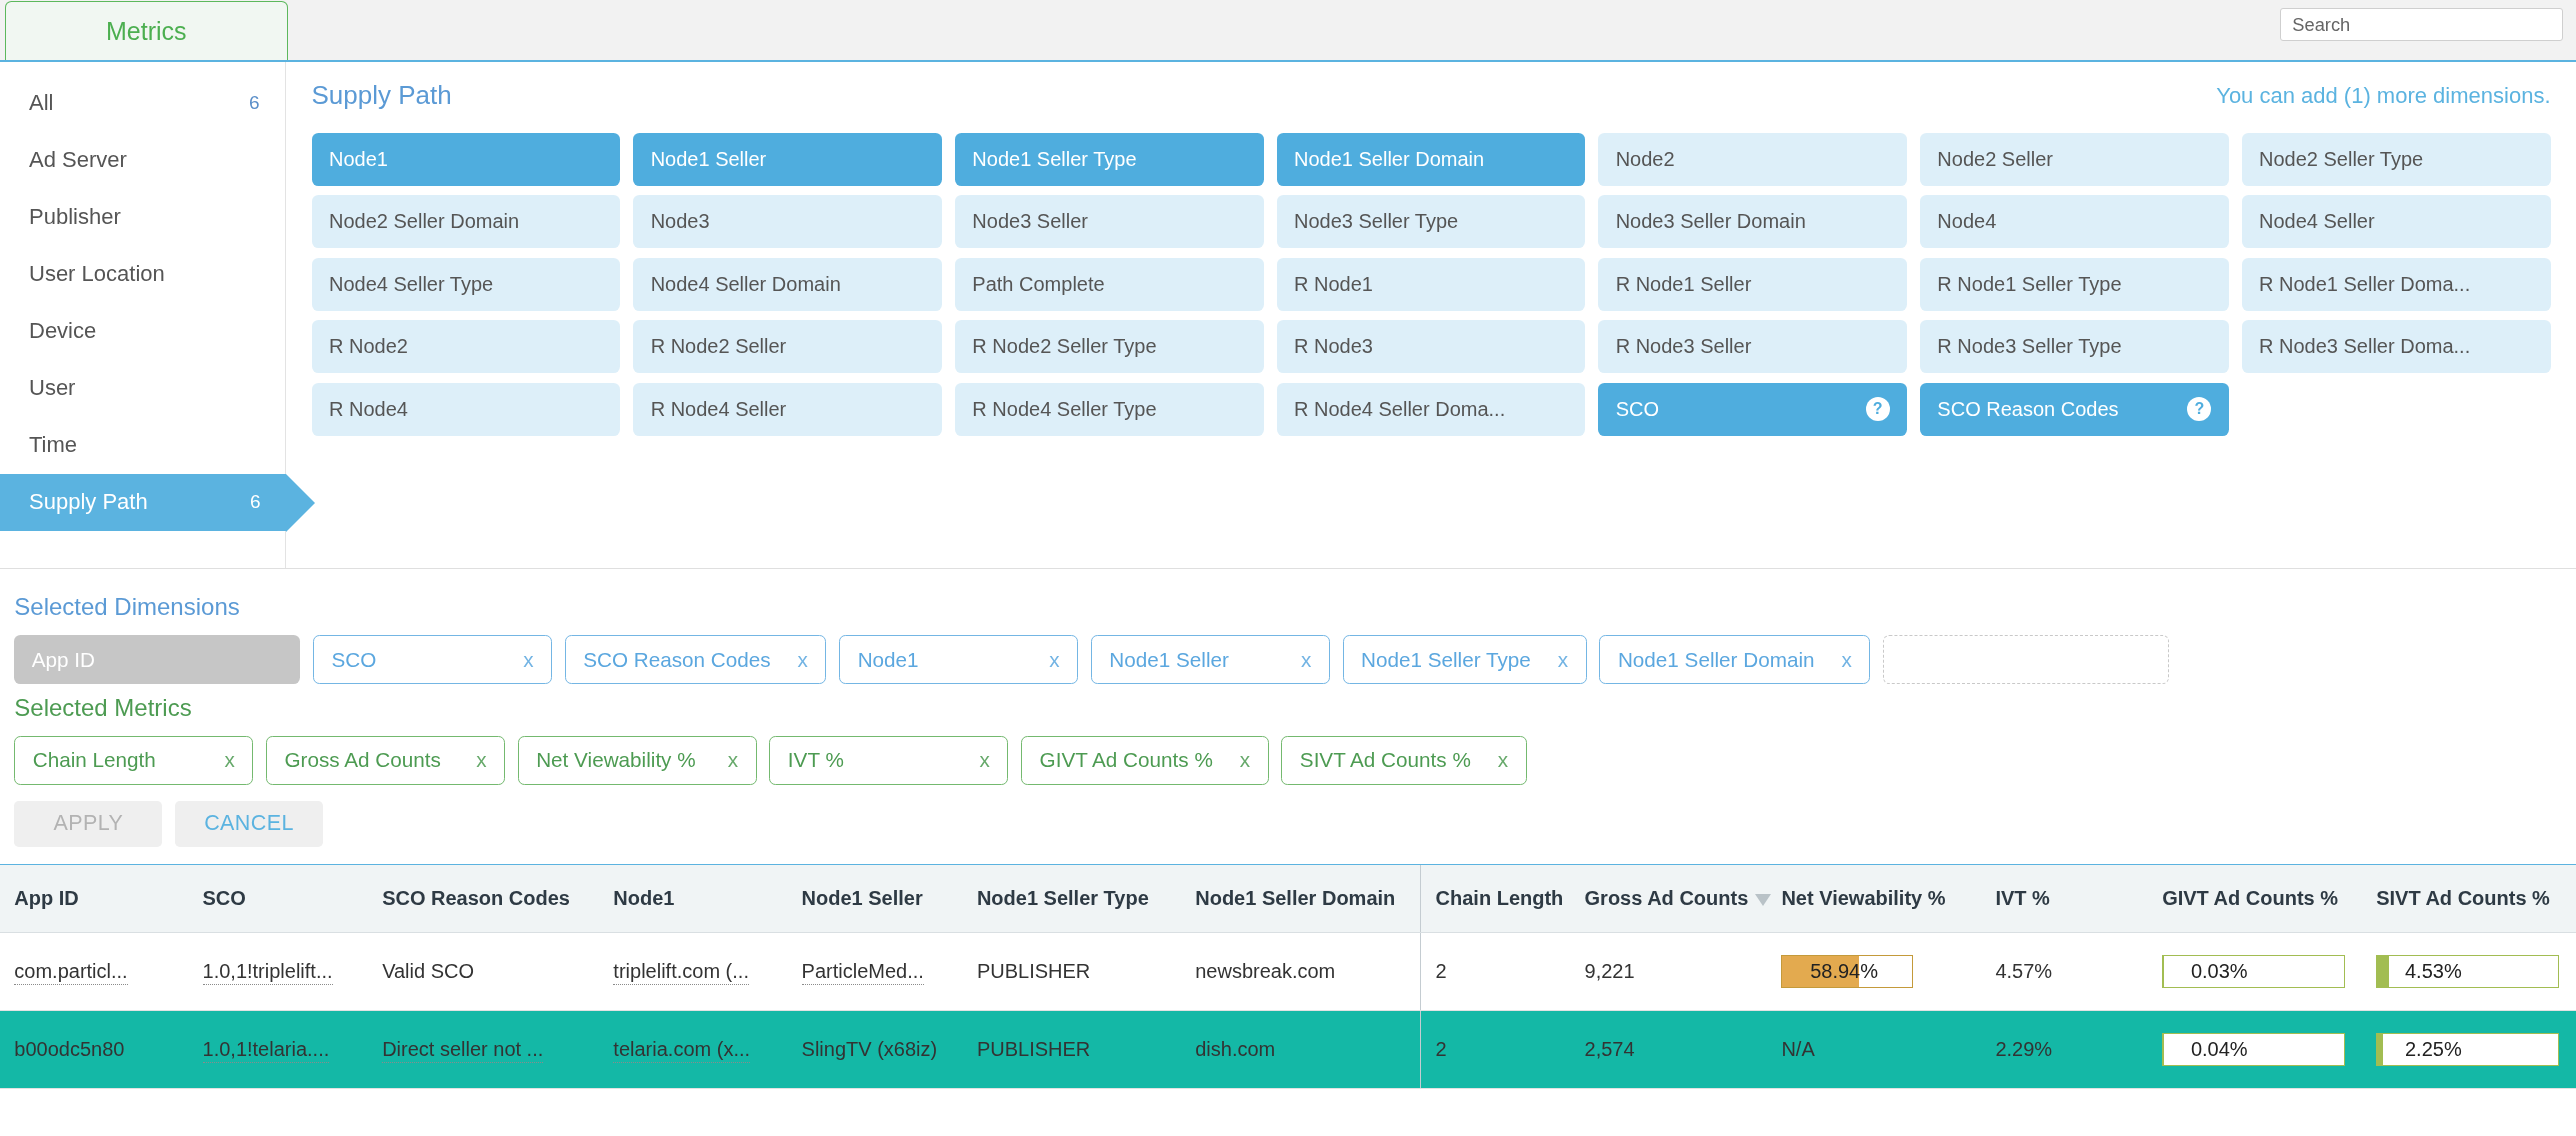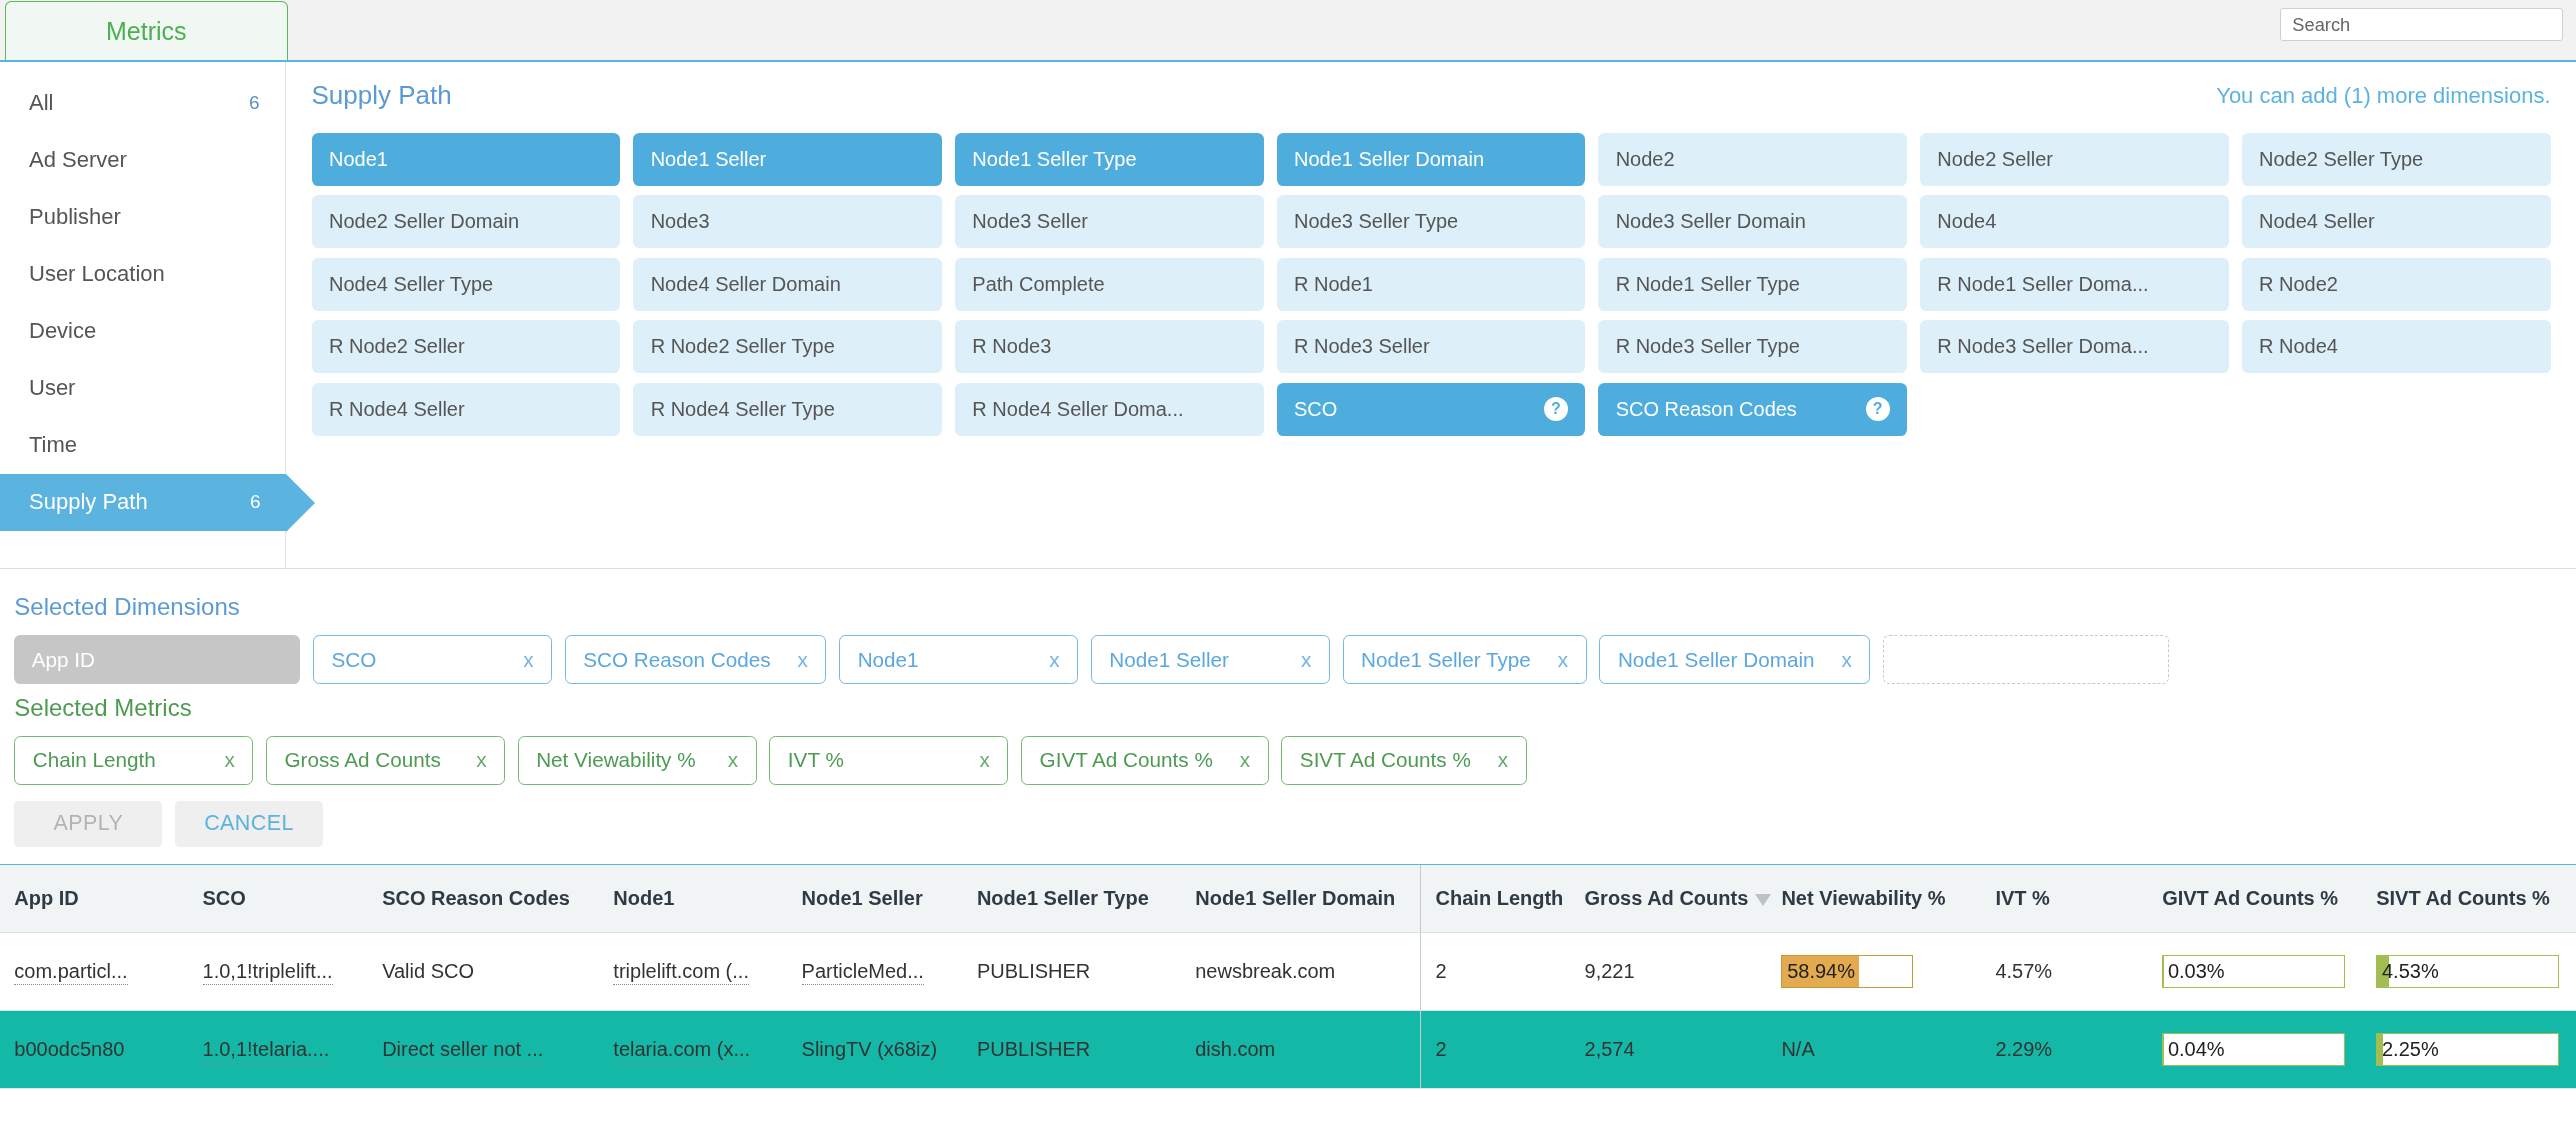--- a/index.html
+++ b/index.html
@@ -193,21 +193,21 @@
     border-top: 12px solid #b9c2c7;
     vertical-align: middle;
   }
 
   
   .bar {
     position: relative;
     width: 132px; height: 33px;
     border: 0.8px solid #c49a3a;
     background: #ffffff;
-    display: flex; align-items: center;
+    display: flex; align-items: center; padding-left: 23px;
   }
   .bar .fill {
     position: absolute; left: 0; top: 0; bottom: 0;
     background: #e3aa4f;
   }
   .bar .lbl {
     position: relative; z-index: 2;
     font-size: 20px; color: #222; padding-left: 4.8px;
   }
   .bar.green { border-color: #a2bd52; }
@@ -313,20 +313,23 @@
           <span>Node4 Seller Type</span>
         </div>
         <div class="chip">
           <span>Node4 Seller Domain</span>
         </div>
         <div class="chip">
           <span>Path Complete</span>
         </div>
         <div class="chip">
           <span>R Node1</span>
+        </div>
+        <div class="chip">
+          <span>R Node1 Seller</span>
         </div>
         <div class="chip">
           <span>R Node1 Seller Type</span>
         </div>
         <div class="chip">
           <span>R Node1 Seller Doma...</span>
         </div>
         <div class="chip">
           <span>R Node2</span>
         </div>

